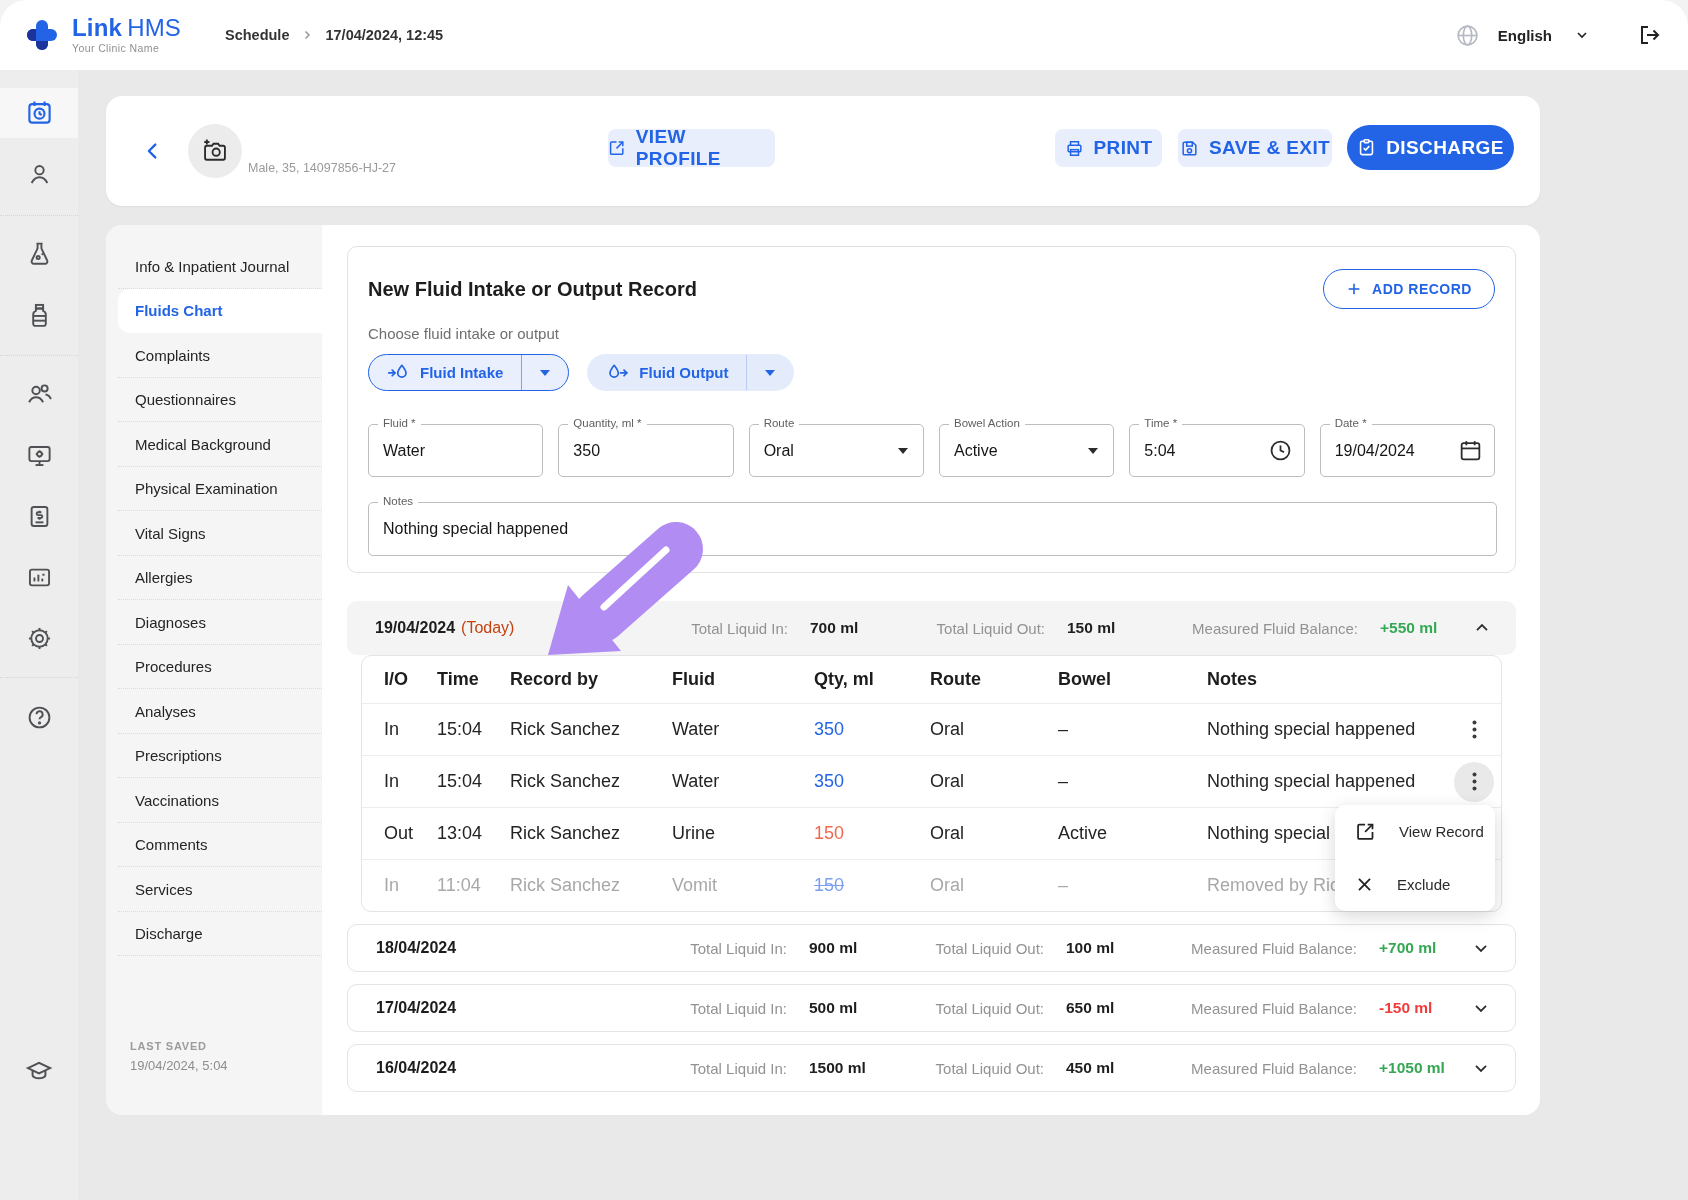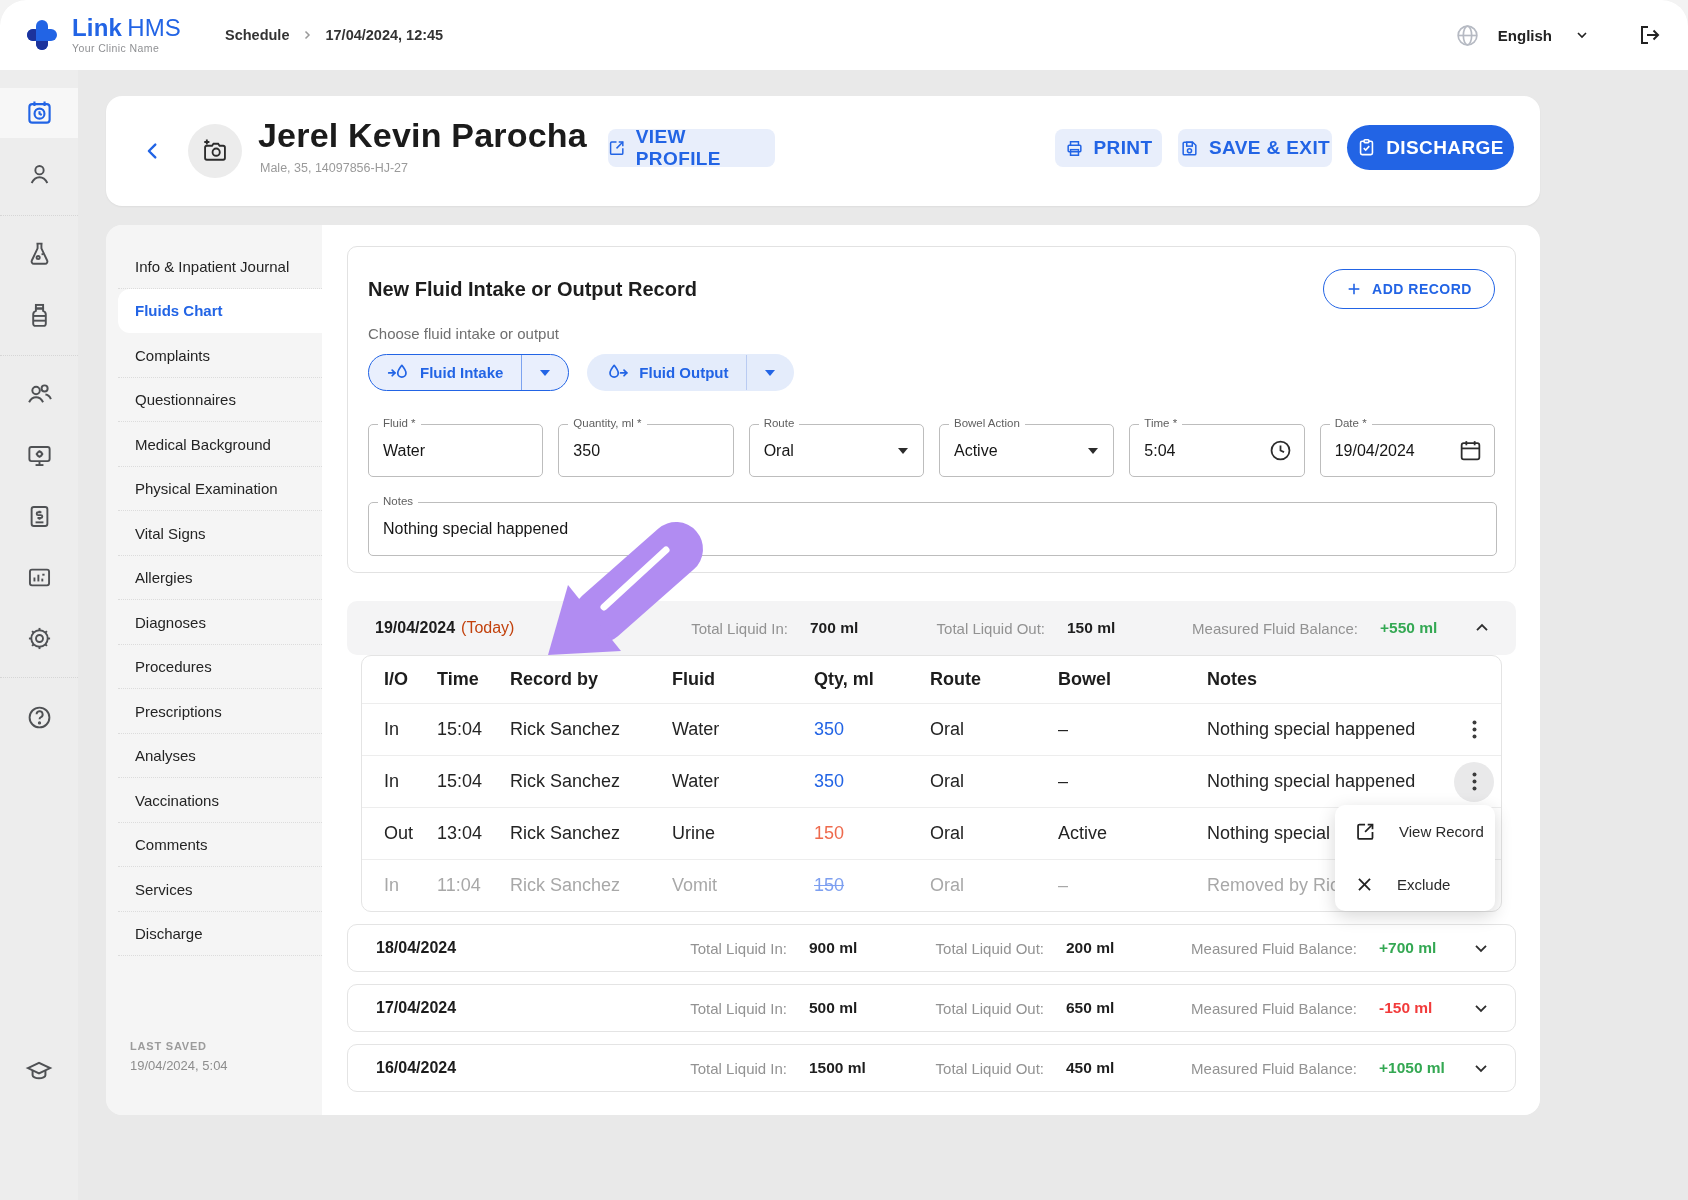--- a/index.html
+++ b/index.html
@@ -26,21 +26,21 @@
   .rail { position:absolute; top:70px; left:0; width:78px; height:1130px; background:#ededed; z-index:4; }
   .rail-item { position:absolute; left:0; width:78px; height:50px; display:flex; align-items:center; justify-content:center; }
   .rail-active-bg { position:absolute; left:0; top:18px; width:78px; height:50px; background:#f7f7f7; }
   .rail-divider { position:absolute; left:0; width:78px; border-top:1px dotted #d6d6d6; }
 
   
   .patient-card { position:absolute; left:106px; top:96px; width:1434px; height:110px; background:#fff; border-radius:16px; box-shadow:0 1px 2px rgba(0,0,0,.05); z-index:3; }
   .back-btn { position:absolute; left:36px; top:44px; cursor:pointer; }
   .avatar { position:absolute; left:82px; top:28px; width:54px; height:54px; border-radius:50%; background:#ececec; display:flex; align-items:center; justify-content:center; }
   .patient-name { position:absolute; left:152px; top:20px; font-size:34px; font-weight:700; color:#1b1b1b; letter-spacing:.2px; }
-  .patient-sub { position:absolute; left:154px; top:65px; font-size:12.5px; color:#9a9a9a; }
+  .patient-sub { position:absolute; left:142px; top:65px; font-size:12.5px; color:#9a9a9a; }
   .btn { display:flex; align-items:center; justify-content:center; gap:10px; font-weight:700; letter-spacing:.4px; font-size:19px; cursor:pointer; border-radius:8px; }
   .btn-soft { background:#e8eefb; color:#2264e5; }
   .view-profile { position:absolute; left:502px; top:33px; width:167px; height:38px; }
   .print-btn { position:absolute; left:949px; top:33px; width:107px; height:38px; }
   .save-exit-btn { position:absolute; left:1072px; top:33px; width:154px; height:38px; }
   .discharge-btn { position:absolute; left:1241px; top:29px; width:167px; height:45px; background:#2264e5; color:#fff; border-radius:24px; }
 
   
   .content-card { position:absolute; left:106px; top:225px; width:1434px; height:890px; border-radius:16px; background:#f5f5f5; z-index:2; }
   .nav-panel { position:absolute; left:0; top:0; width:216px; height:890px; border-radius:16px 0 0 16px; background:#f5f5f5; }
@@ -274,21 +274,20 @@
         </svg>
     </span>
     <div class="avatar">
       <svg class="ic" width="28" height="28" viewBox="0 0 24 24" fill="none" stroke="#2c2c2c" stroke-width="1.6">
         <path d="M9.5 7.5 10.7 5.8h4l1.2 1.7H19a1.5 1.5 0 0 1 1.5 1.5v9A1.5 1.5 0 0 1 19 19.5H5A1.5 1.5 0 0 1 3.5 18v-9A1.5 1.5 0 0 1 5 7.5z"></path>
         <circle cx="13" cy="13" r="3.1"></circle>
         <line x1="2.8" y1="4.3" x2="7.2" y2="4.3"></line>
           <line x1="5" y1="2.1" x2="5" y2="6.5"></line>
       </svg>
     </div>
-    <div class="patient-name">Jerel Kevin Parocha</div>
     <div class="patient-sub">Male, 35, 14097856-HJ-27</div>
     <div class="btn btn-soft view-profile">
       <svg class="ic" width="18" height="18" viewBox="0 0 24 24" fill="none" stroke="#2264e5" stroke-width="2">
         <path d="M20 12.5V19a1.5 1.5 0 0 1-1.5 1.5H5A1.5 1.5 0 0 1 3.5 19V5.5A1.5 1.5 0 0 1 5 4h6.5"></path>
           <path d="M14.5 4H20v5.5"></path>
           <line x1="20" y1="4" x2="11.5" y2="12.5"></line>
       </svg>
       <span>VIEW PROFILE</span>
     </div>
     <div class="btn btn-soft print-btn">
@@ -344,24 +343,24 @@
         <div class="nav-item">
             <span>Allergies</span>
           </div>
         <div class="nav-item">
             <span>Diagnoses</span>
           </div>
         <div class="nav-item">
             <span>Procedures</span>
           </div>
         <div class="nav-item">
+            <span>Analyses</span>
+          </div>
+        <div class="nav-item">
             <span>Prescriptions</span>
-          </div>
-        <div class="nav-item">
-            <span>Analyses</span>
           </div>
         <div class="nav-item">
             <span>Vaccinations</span>
           </div>
         <div class="nav-item">
             <span>Comments</span>
           </div>
         <div class="nav-item">
             <span>Services</span>
           </div>
@@ -564,21 +563,21 @@
           <span></span>
         </div>
       </div>
 
       <div class="day-collapsed">
         <span class="day-date">18/04/2024</span>
         <div class="totals">
           <span class="t-label w-in">Total Liquid In:</span>
           <span class="t-val w-val">900 ml</span>
           <span class="t-label w-out">Total Liquid Out:</span>
-          <span class="t-val w-val">200 ml</span>
+          <span class="t-val w-val">100 ml</span>
           <span class="t-label w-bal">Measured Fluid Balance:</span>
           <span class="t-val w-balval green">+700 ml</span>
           <span class="day-chevron">
             <svg class="ic" width="20" height="20" viewBox="0 0 24 24" fill="none" stroke="#2e2e2e" stroke-width="2.2">
                 <polyline points="6 9.5 12 15.5 18 9.5"></polyline>
               </svg>
           </span>
         </div>
       </div>
 

